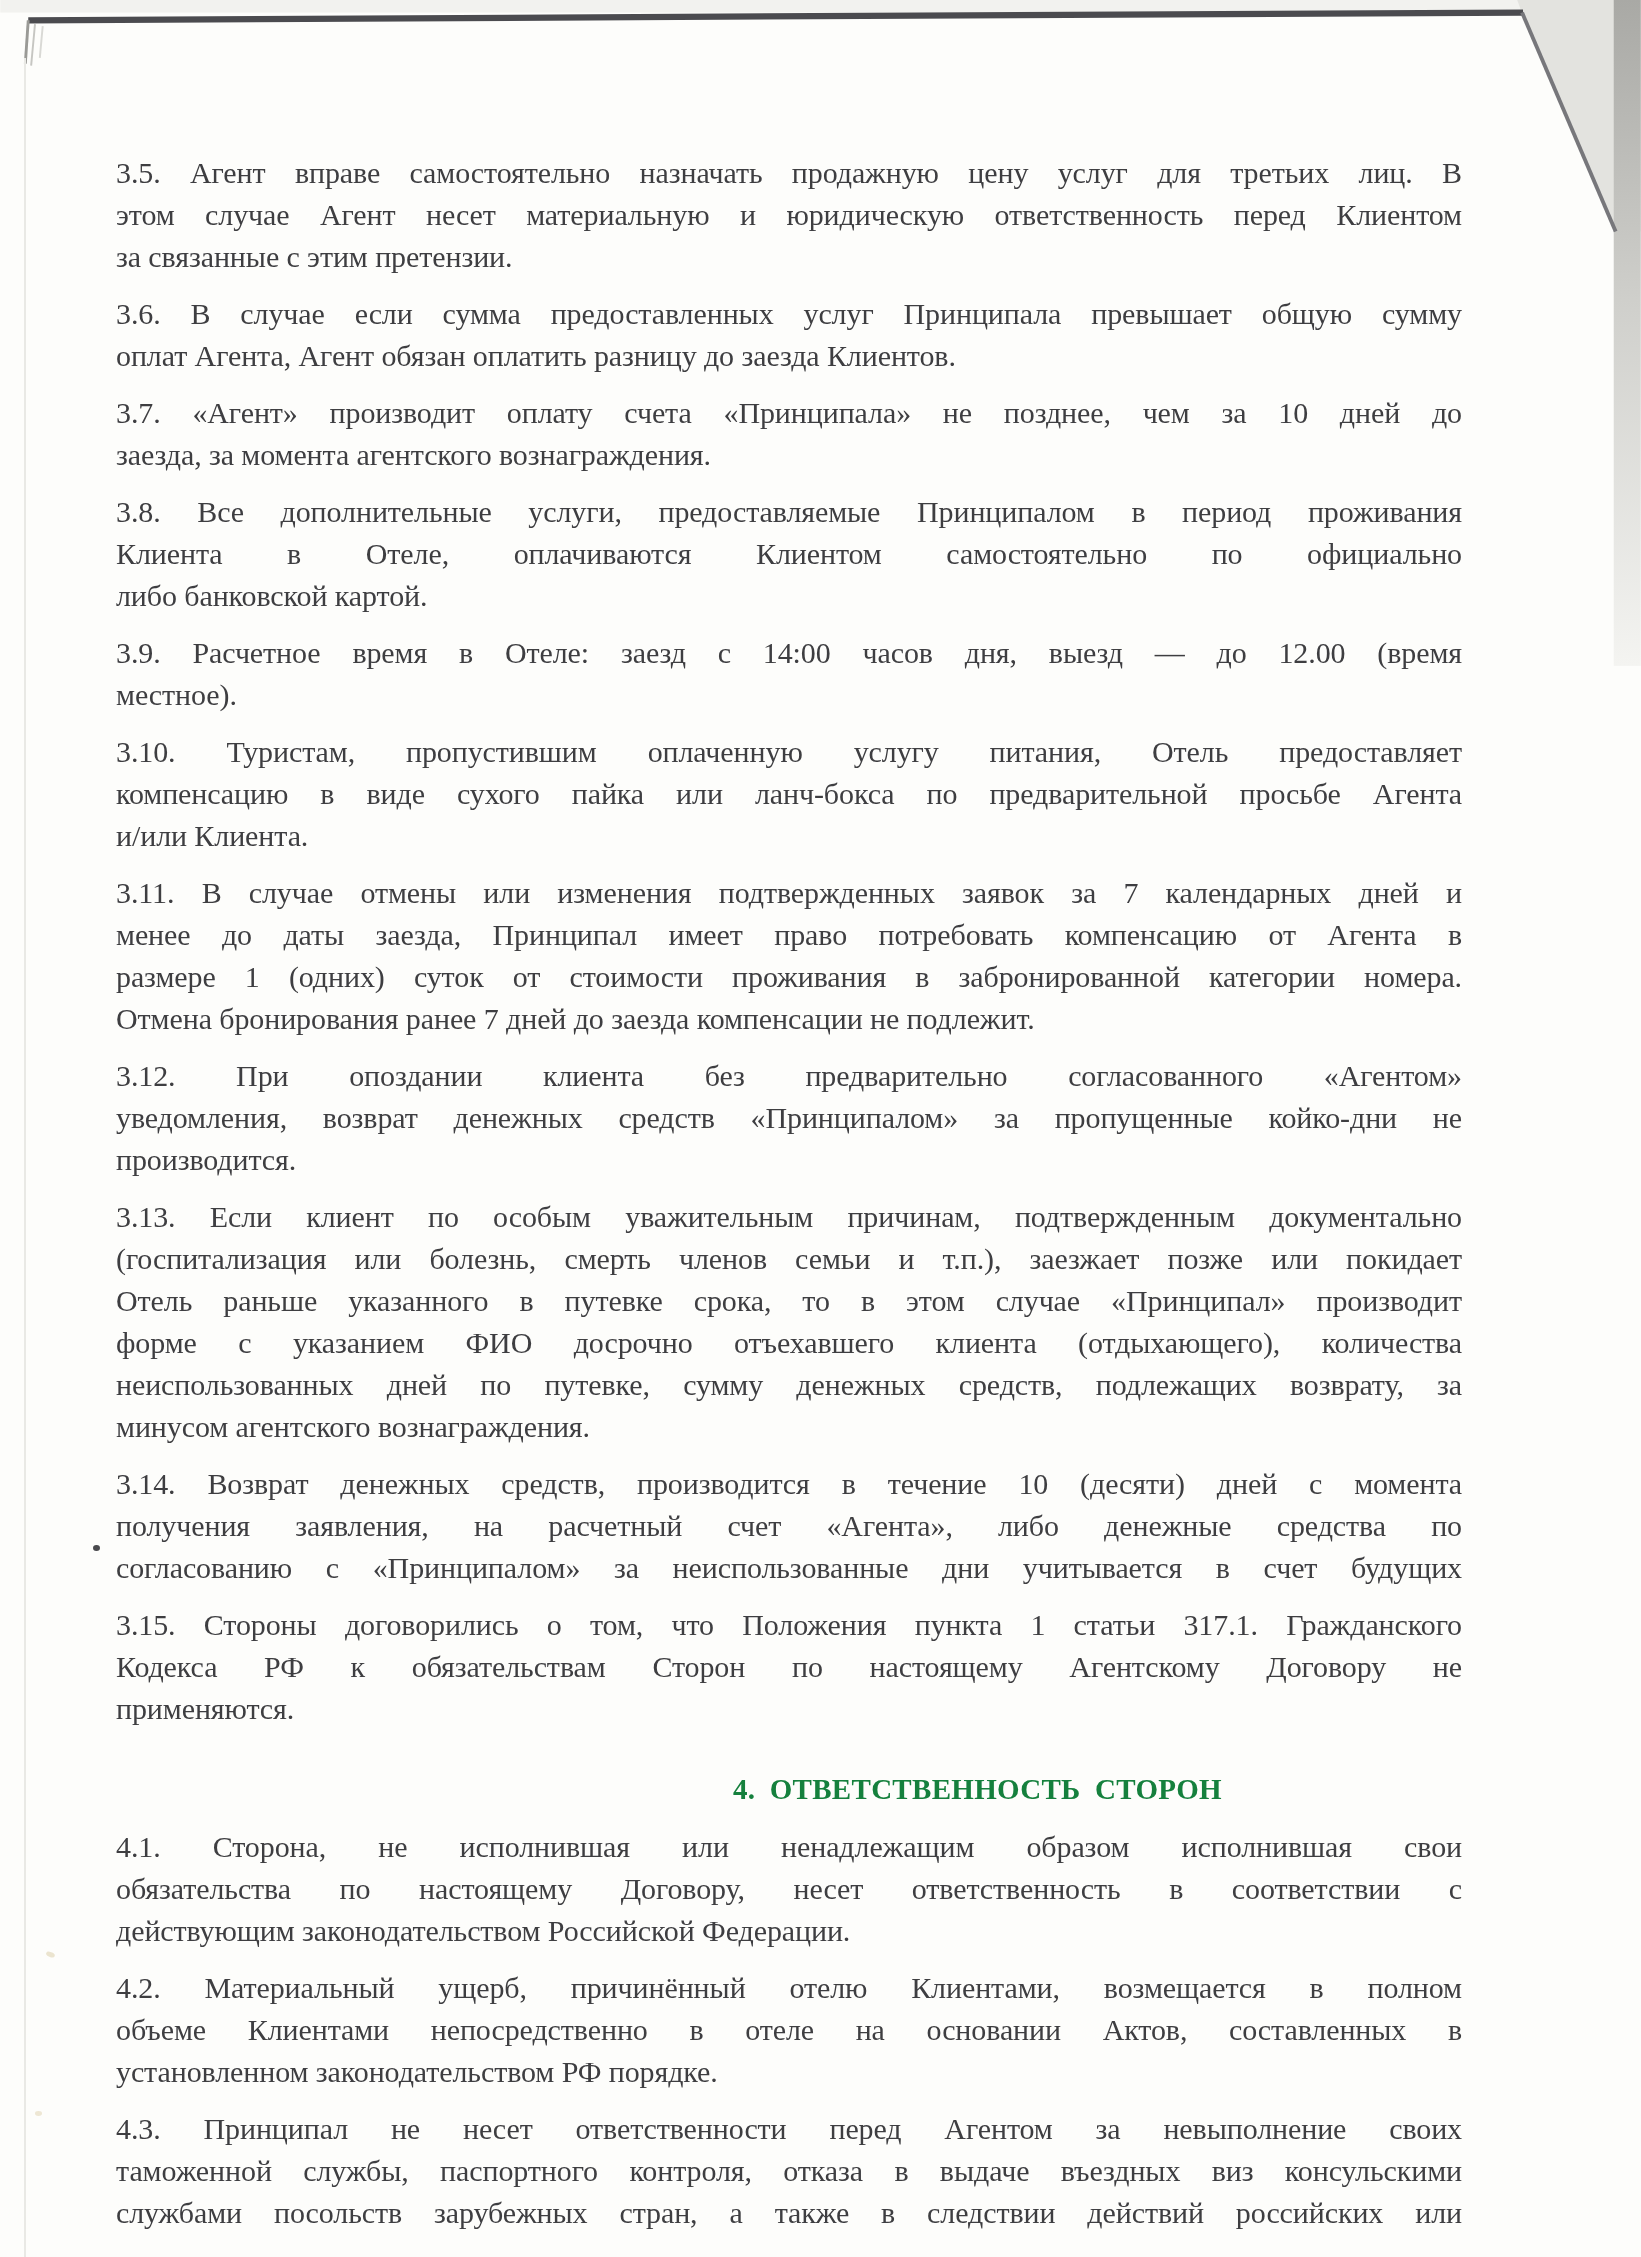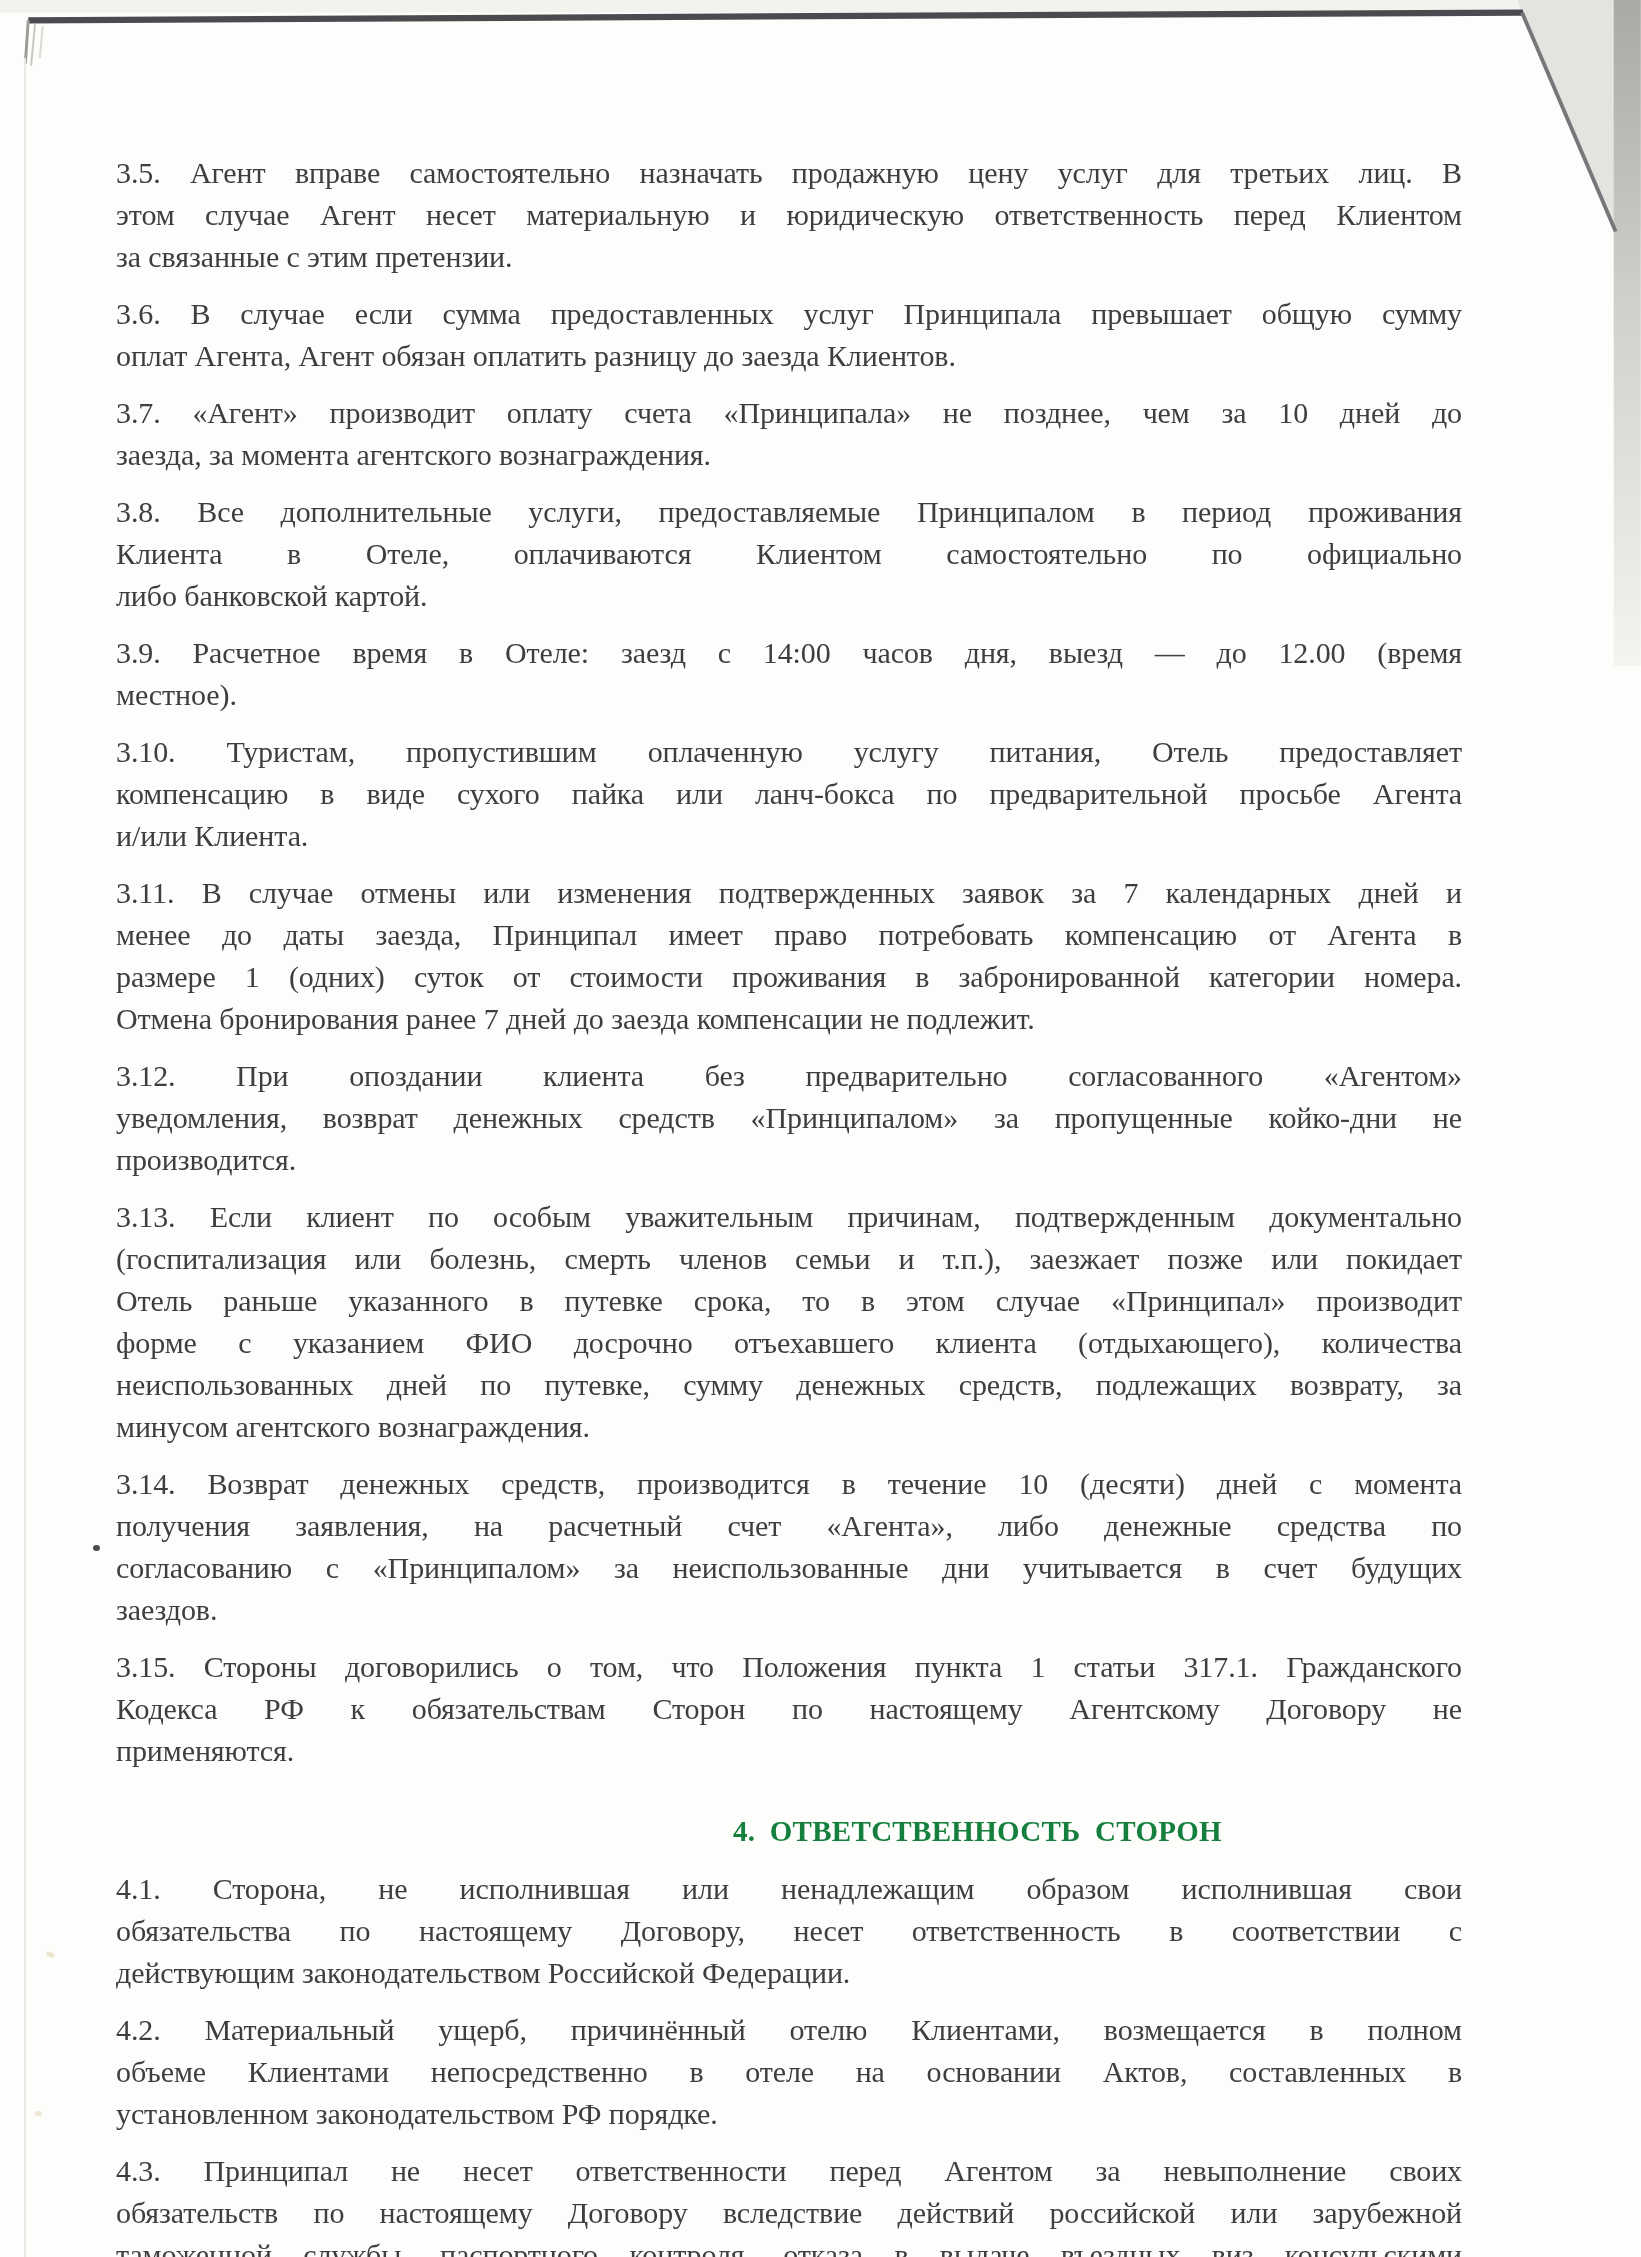--- a/index.html
+++ b/index.html
@@ -110,41 +110,39 @@
       <div class="line stretch">(госпитализация или болезнь, смерть членов семьи и т.п.), заезжает позже или покидает</div>
       <div class="line stretch">Отель раньше указанного в путевке срока, то в этом случае «Принципал» производит</div>
       <div class="line stretch">форме с указанием ФИО досрочно отъехавшего клиента (отдыхающего), количества</div>
       <div class="line stretch">неиспользованных дней по путевке, сумму денежных средств, подлежащих возврату, за</div>
       <div class="line">минусом агентского вознаграждения.</div>
     </div>
     <div class="para">
       <div class="line stretch">3.14. Возврат денежных средств, производится в течение 10 (десяти) дней с момента</div>
       <div class="line stretch">получения заявления, на расчетный счет «Агента», либо денежные средства по</div>
       <div class="line stretch">согласованию с «Принципалом» за неиспользованные дни учитывается в счет будущих</div>
-      <div class="line">заездов.</div>
     </div>
     <div class="para">
       <div class="line stretch">3.15. Стороны договорились о том, что Положения пункта 1 статьи 317.1. Гражданского</div>
       <div class="line stretch">Кодекса РФ к обязательствам Сторон по настоящему Агентскому Договору не</div>
       <div class="line">применяются.</div>
     </div>
     <div class="sec-heading">4. ОТВЕТСТВЕННОСТЬ СТОРОН</div>
     <div class="para">
       <div class="line stretch">4.1. Сторона, не исполнившая или ненадлежащим образом исполнившая свои</div>
       <div class="line stretch">обязательства по настоящему Договору, несет ответственность в соответствии с</div>
       <div class="line">действующим законодательством Российской Федерации.</div>
     </div>
     <div class="para">
       <div class="line stretch">4.2. Материальный ущерб, причинённый отелю Клиентами, возмещается в полном</div>
       <div class="line stretch">объеме Клиентами непосредственно в отеле на основании Актов, составленных в</div>
       <div class="line">установленном законодательством РФ порядке.</div>
     </div>
     <div class="para">
       <div class="line stretch">4.3. Принципал не несет ответственности перед Агентом за невыполнение своих</div>
-      <div class="line stretch">обязательств по настоящему Договору вследствие действий российской или зарубежной</div>
       <div class="line stretch">таможенной службы, паспортного контроля, отказа в выдаче въездных виз консульскими</div>
       <div class="line stretch">службами посольств зарубежных стран, а также в следствии действий российских или</div>
     </div>
   </div>
 
 <div class="speck" id="speck-dot"></div>
 <div class="speck" id="speck-y1"></div>
 <div class="speck" id="speck-y2"></div>
 
 

